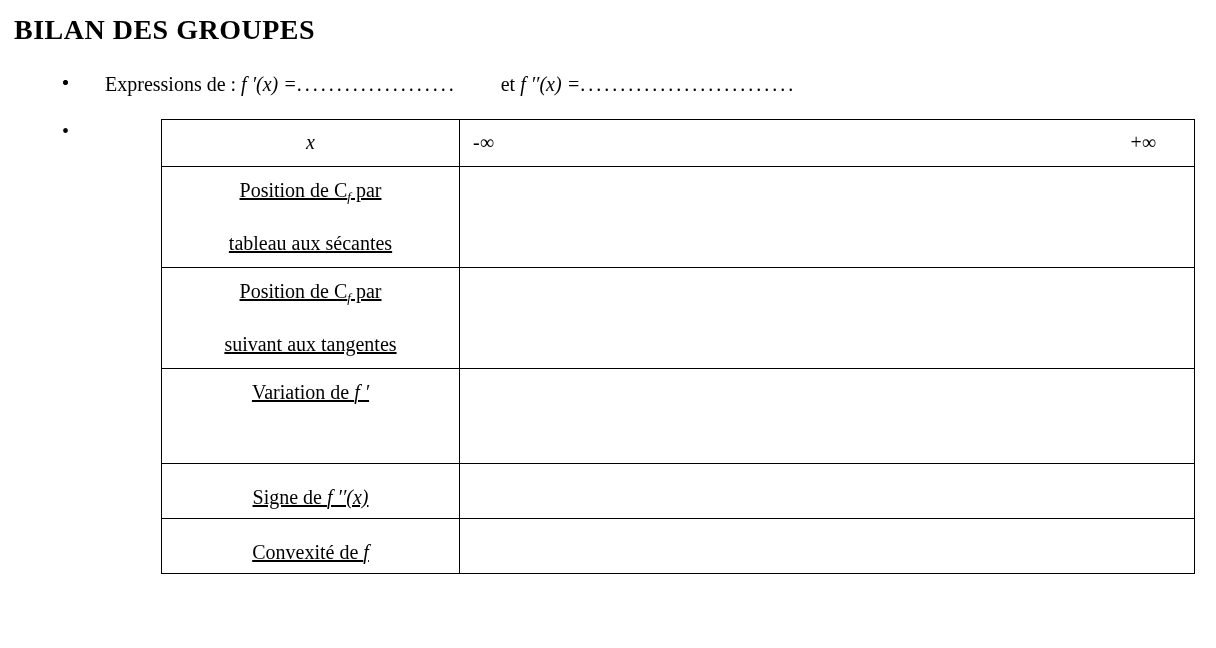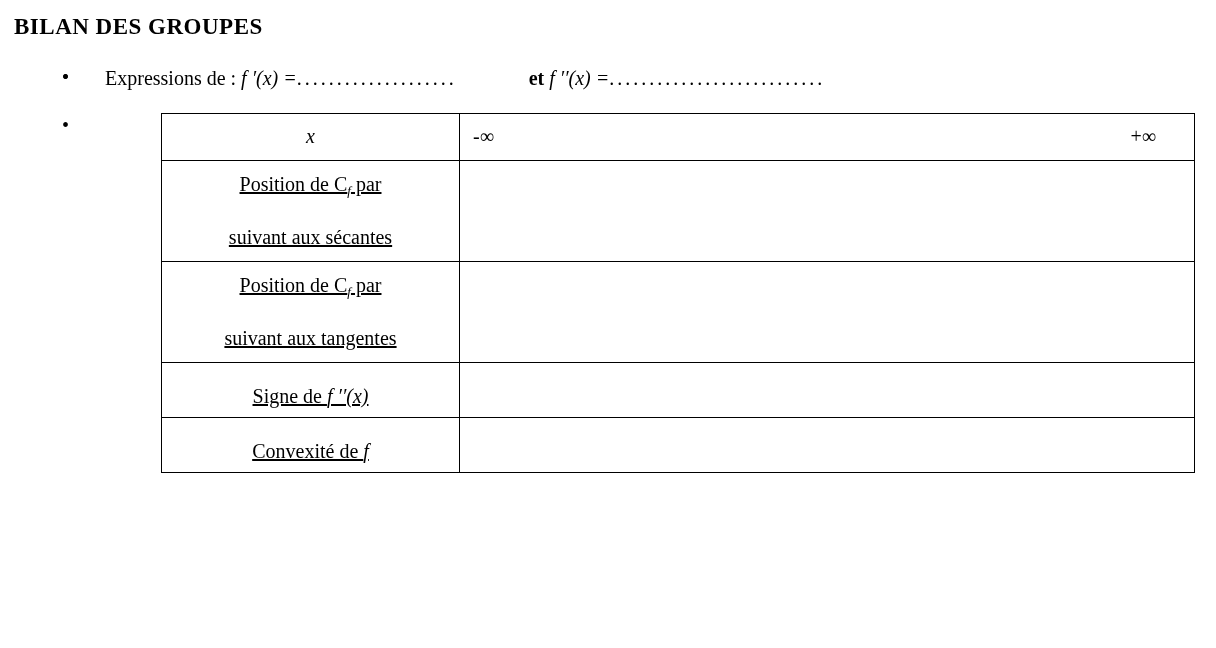--- a/index.html
+++ b/index.html
@@ -8,21 +8,21 @@
     width: 1216px; height: 648px;
     background: #ffffff;
     color: #000000;
     font-family: "Liberation Serif", "DejaVu Serif", serif;
     overflow: hidden;
   }
   .page { width: 1216px; height: 648px; position: relative; }
 
   .doc-title {
     margin: 14px 0 0 14px;
-    font-size: 23px;
+    font-size: 28px;
     font-weight: bold;
     letter-spacing: 0.5px;
   }
 
   .bullet-list {
     list-style: none;
     margin: 25px 0 0 62px;
     padding: 0;
   }
   .bullet-list li {
@@ -33,21 +33,21 @@
     line-height: 26px;
     white-space: pre-wrap;
   }
   .bullet-marker {
     position: absolute;
     left: 0; top: -1px;
     font-size: 20px;
   }
   .math { font-style: italic; }
   .dots { letter-spacing: 3px; }
-  .et-gap { margin-left: 72px; font-weight: bold; }
+  .et-gap { margin-left: 44px; }
 
   table.variation-table {
     border-collapse: collapse;
     table-layout: fixed;
     margin: 15px 0 0 161px;
     width: 1033px;
     font-size: 20px;
   }
   table.variation-table td {
     border: 1.5px solid #000;
@@ -102,28 +102,34 @@
         <td class="header-domain-cell">
           <span class="bound-left">-∞</span>
           <span class="bound-right">+∞</span>
         </td>
       </tr>
     </tbody>
     <tbody id="table-body">
         <tr style="height: 95px;">
           <td class="label-cell">
             <div class="label-line"><span>Position de C</span><span class="sub">f</span><span> par</span></div>
-            <div class="label-line"><span>suivant aux sécantes</span></div>
+            <div class="label-line"><span>tableau aux sécantes</span></div>
           </td>
           <td></td>
         </tr>
         <tr style="height: 95px;">
           <td class="label-cell">
             <div class="label-line"><span>Position de  C</span><span class="sub">f</span><span> par</span></div>
             <div class="label-line"><span>suivant aux tangentes</span></div>
+          </td>
+          <td></td>
+        </tr>
+        <tr style="height: 95px;">
+          <td class="label-cell">
+            <div class="label-line"><span>Variation de </span><span class="math">f ′</span></div>
           </td>
           <td></td>
         </tr>
         <tr style="height: 49px;">
           <td class="label-cell compact">
             <div class="label-line"><span>Signe de </span><span class="math">f ′′(x)</span></div>
           </td>
           <td></td>
         </tr>
         <tr style="height: 50px;">

